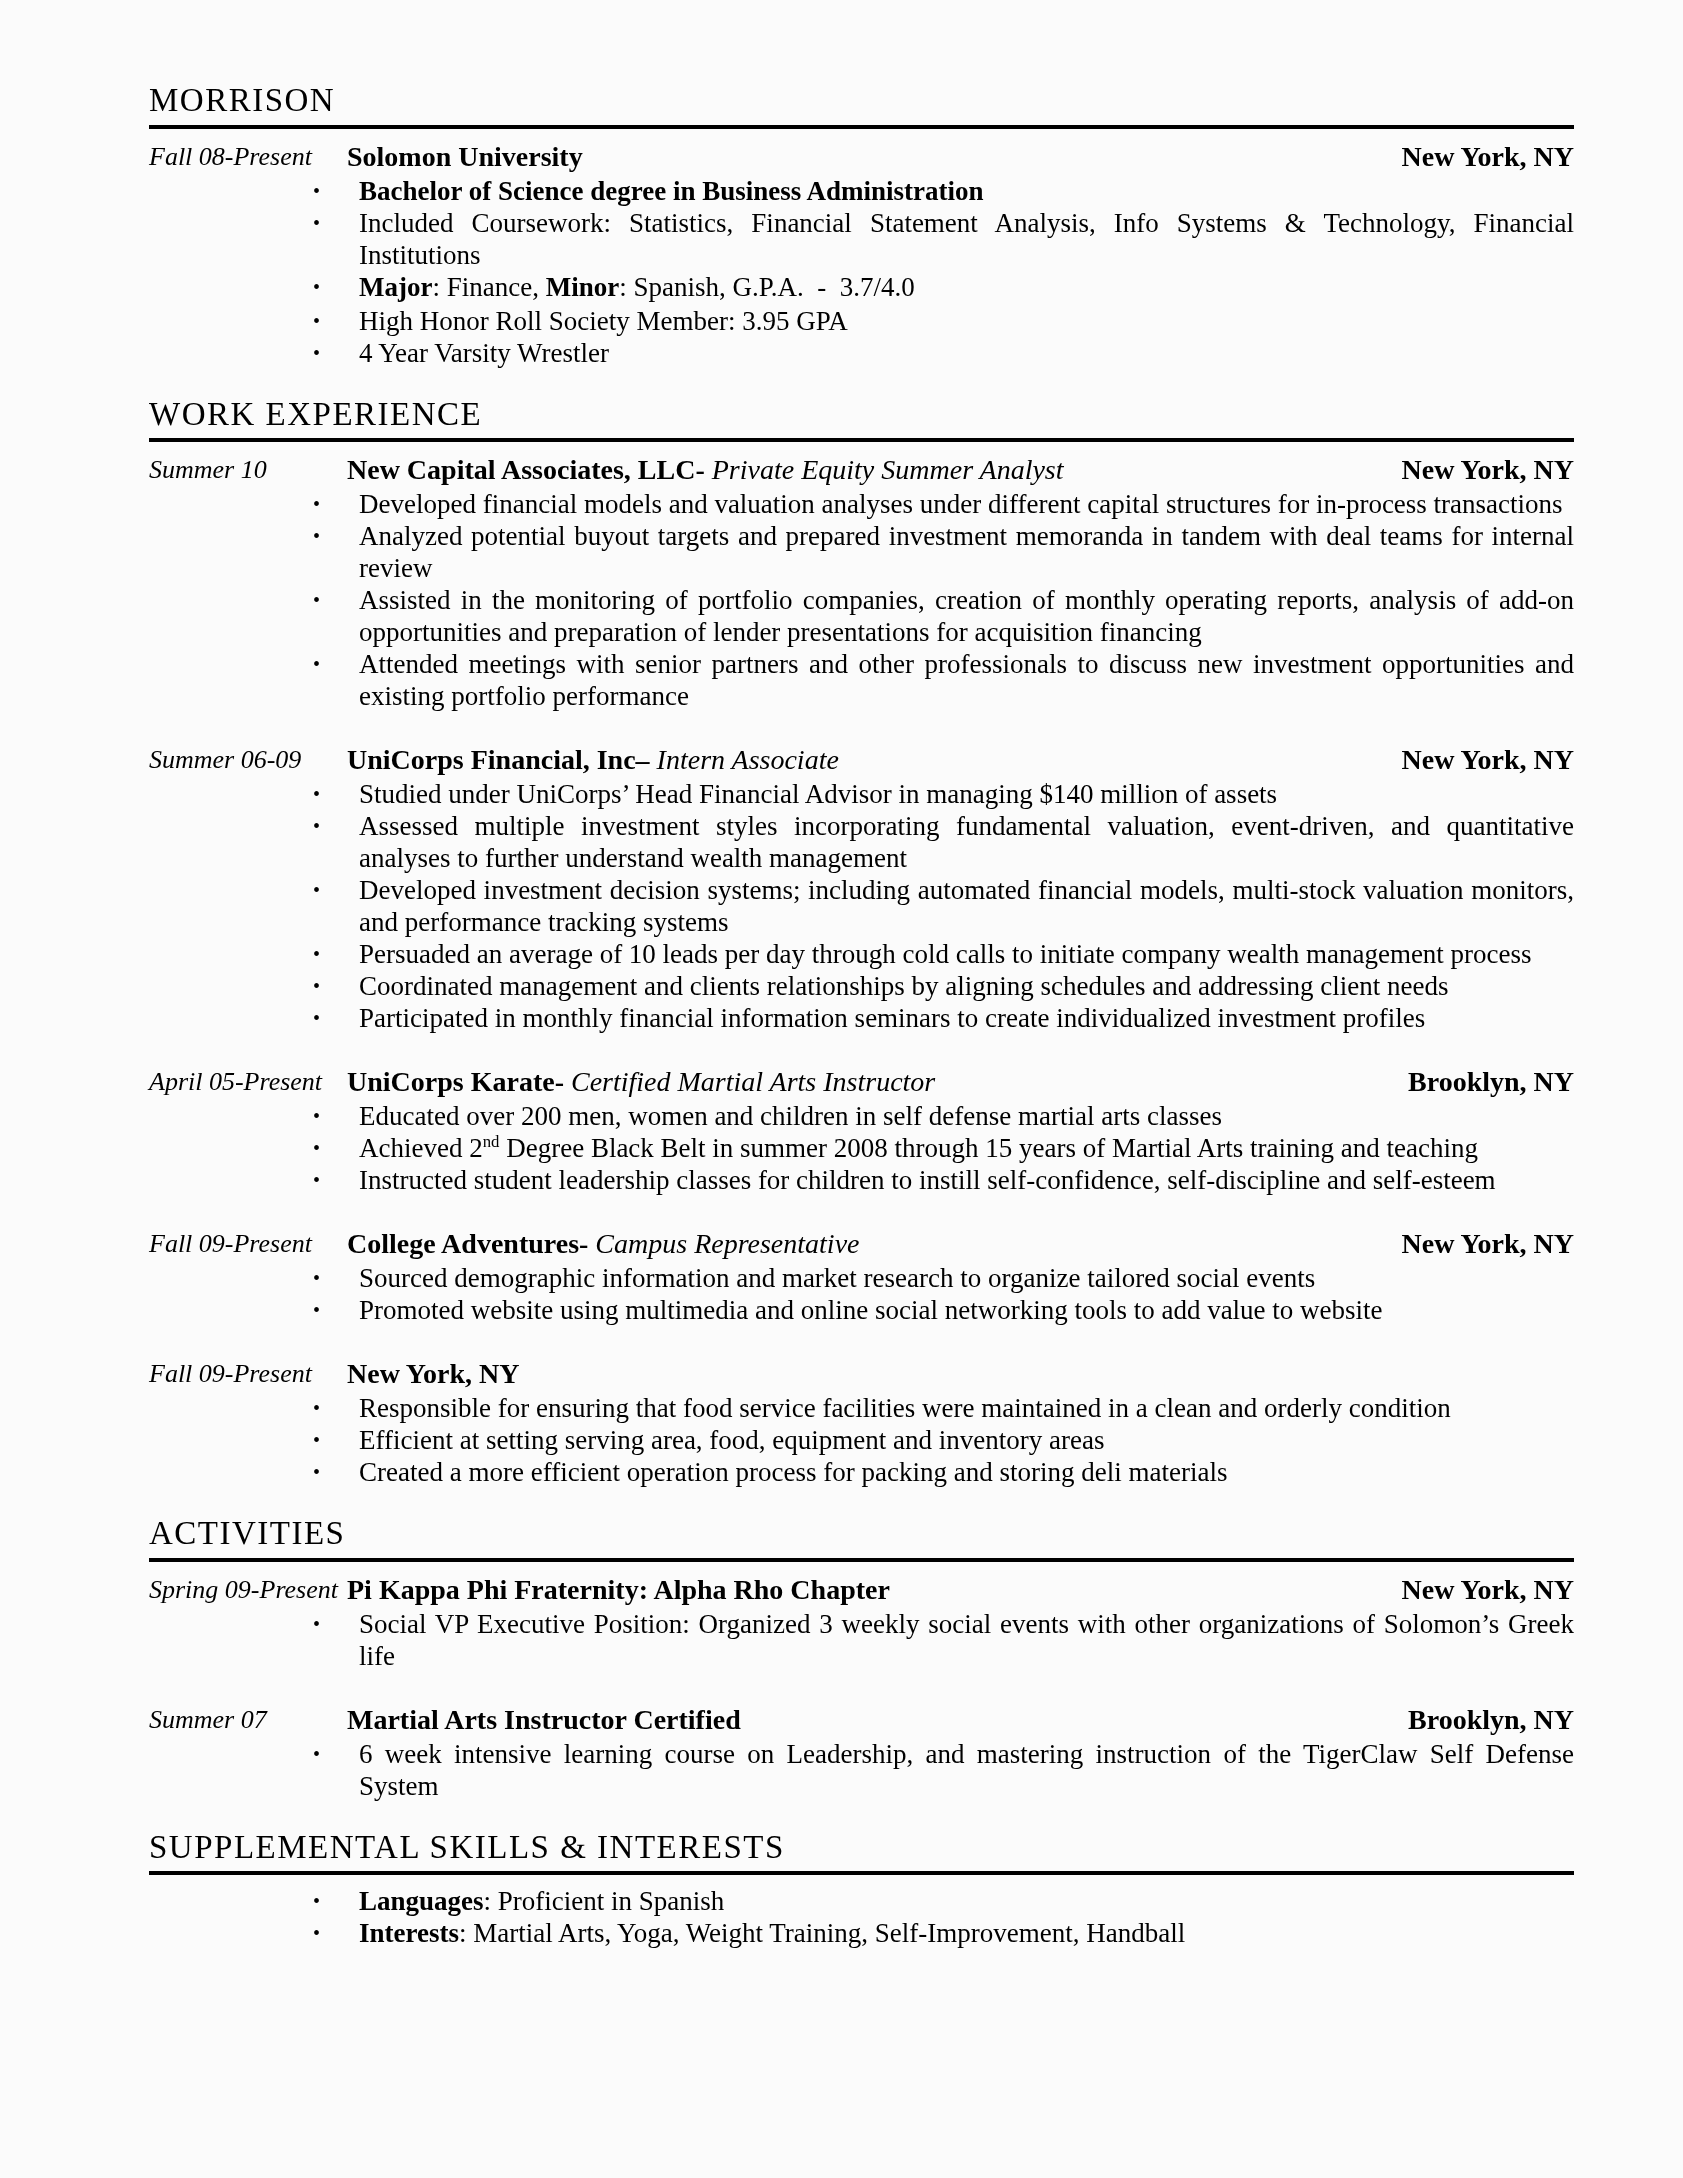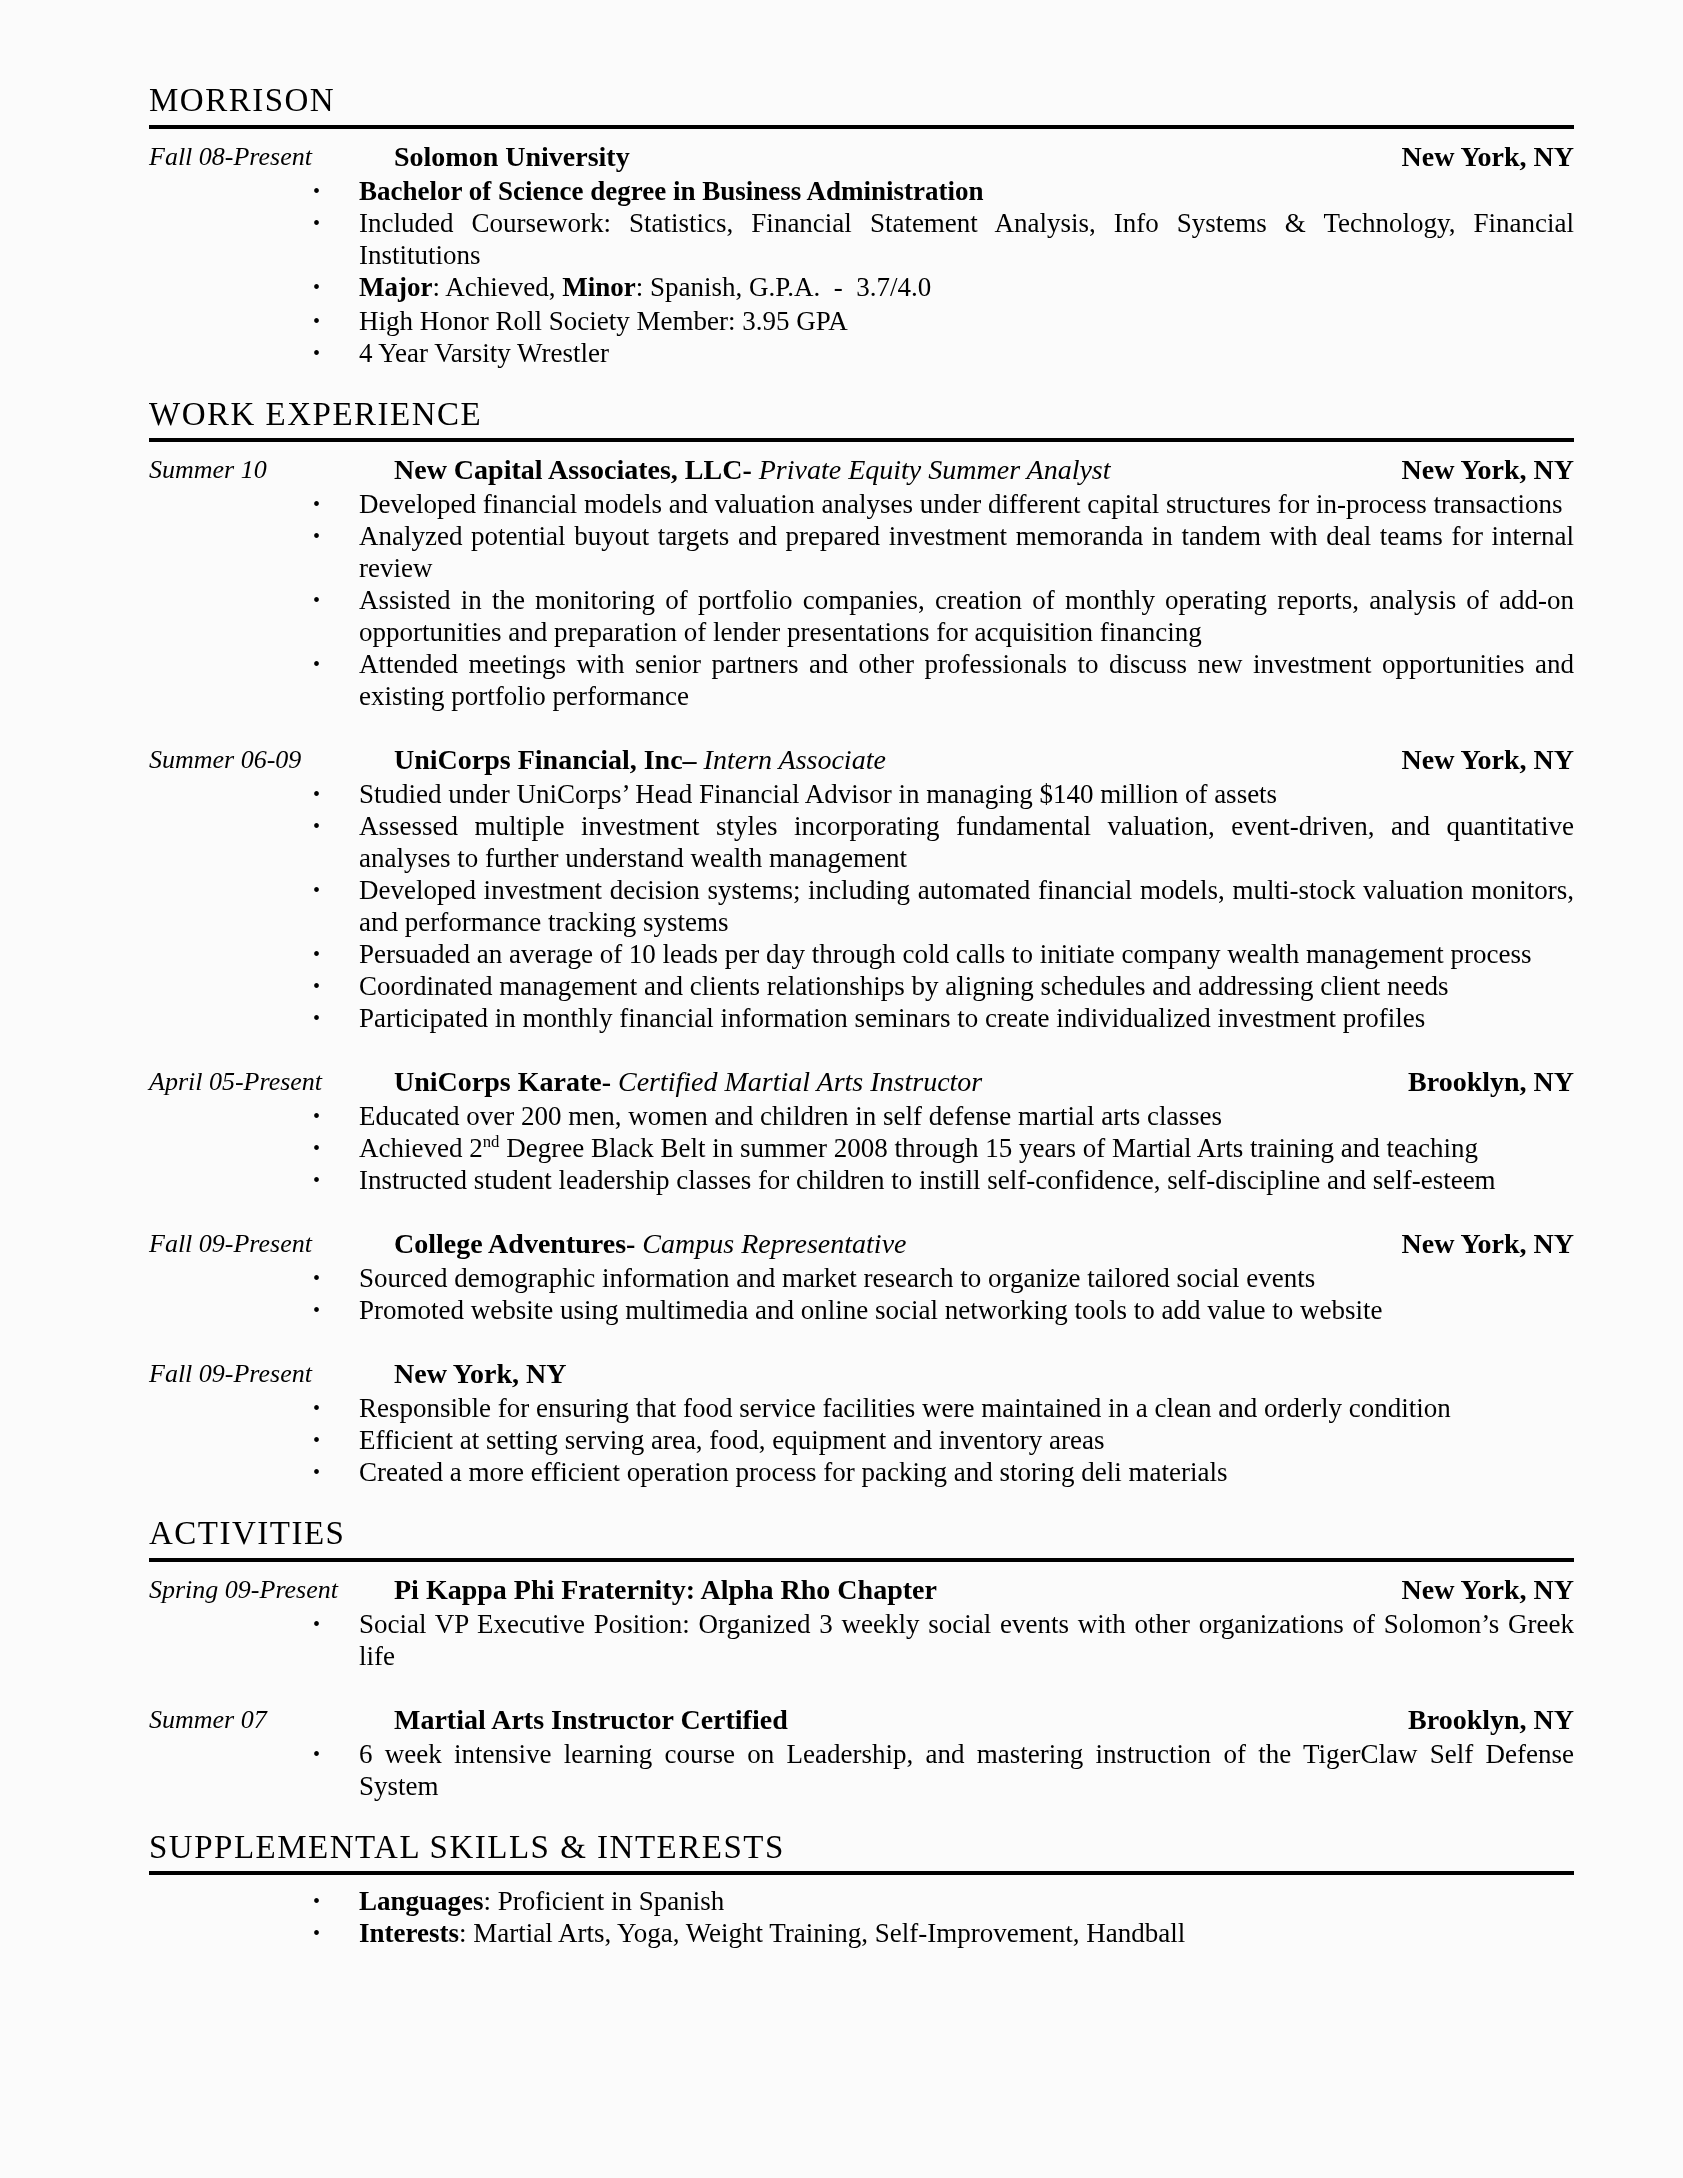--- a/index.html
+++ b/index.html
@@ -19,21 +19,21 @@
 
   
   .section { margin-top:26px; }
   .section-heading { font-size:33px; letter-spacing:1.5px; line-height:1.2; }
   .section-rule { height:4px; background:#000; margin-top:4px; margin-bottom:10px; }
 
   
   .entry { margin-bottom:30px; }
   .section-entries .entry:last-child { margin-bottom:0; }
   .section[data-section-index="0"] .entry { margin-bottom:2px; }
-  .entry-header { display:flex; align-items:flex-end; font-size:28px; line-height:36px;gap:47px; }
+  .entry-header { display:flex; align-items:flex-end; font-size:28px; line-height:36px; }
   .entry-date { flex:0 0 198px; font-style:italic; font-weight:400; font-size:26px; }
   .entry-title { flex:1 1 auto; font-weight:700; min-width:0; padding-right:20px; }
   .entry-subtitle { font-weight:400; }
   .entry-location { font-weight:700; white-space:nowrap; }
 
   
   .bullet-list { margin-left:164px; }
   .bullet-item { display:flex; font-size:27px; line-height:32px; }
   .bullet-marker { flex:0 0 46px; font-size:20px; line-height:32px; }
   .bullet-text { flex:1 1 auto; text-align:justify; text-align-last:left; min-width:0; }
@@ -59,21 +59,21 @@
               <div class="bullet-item">
                 <span class="bullet-marker">•</span>
                 <span class="bullet-text"><b>Bachelor of Science degree in Business Administration</b></span>
               </div>
               <div class="bullet-item">
                 <span class="bullet-marker">•</span>
                 <span class="bullet-text"><span>Included Coursework: Statistics, Financial Statement Analysis, Info Systems &amp; Technology, Financial Institutions</span></span>
               </div>
               <div class="bullet-item">
                 <span class="bullet-marker">•</span>
-                <span class="bullet-text"><b>Major</b><span>: Achieved, </span><b>Minor</b><span>: Spanish, G.P.A. - 3.7/4.0</span></span>
+                <span class="bullet-text"><b>Major</b><span>: Finance, </span><b>Minor</b><span>: Spanish, G.P.A. - 3.7/4.0</span></span>
               </div>
             </div>
           </div>
           <div class="entry">
             <div class="bullet-list">
               <div class="bullet-item">
                 <span class="bullet-marker">•</span>
                 <span class="bullet-text"><span>High Honor Roll Society Member: 3.95 GPA</span></span>
               </div>
               <div class="bullet-item">

